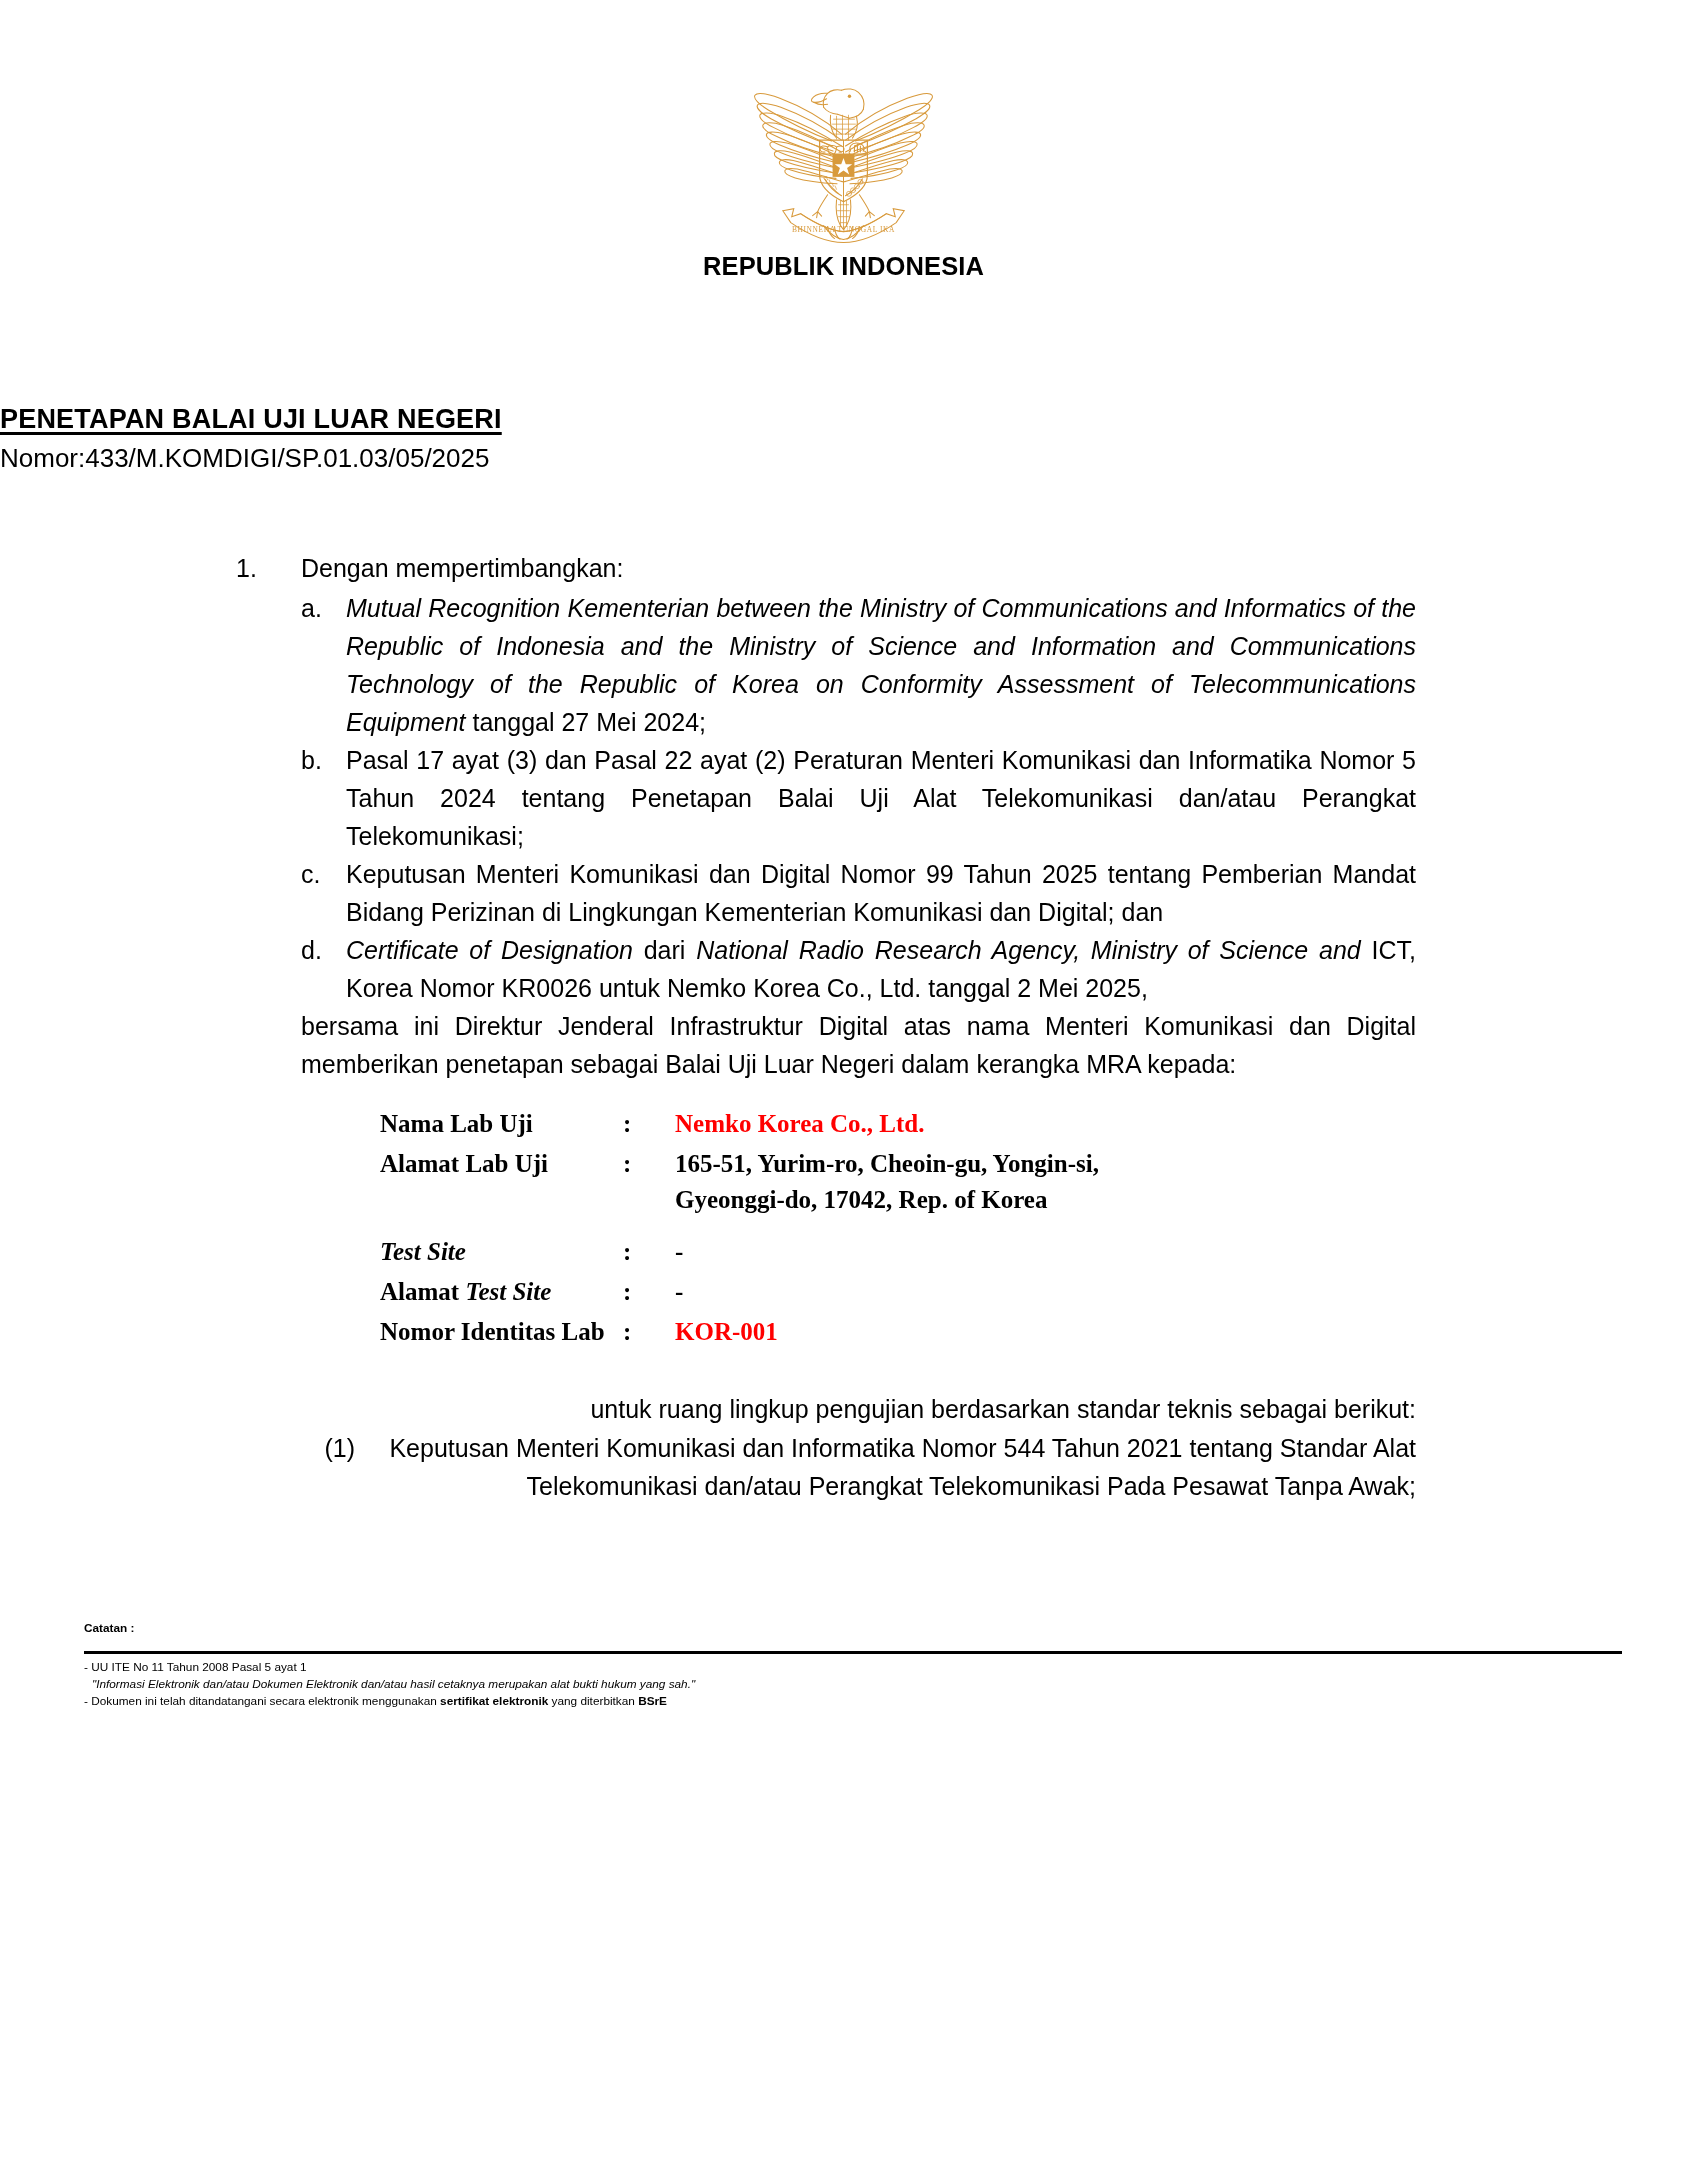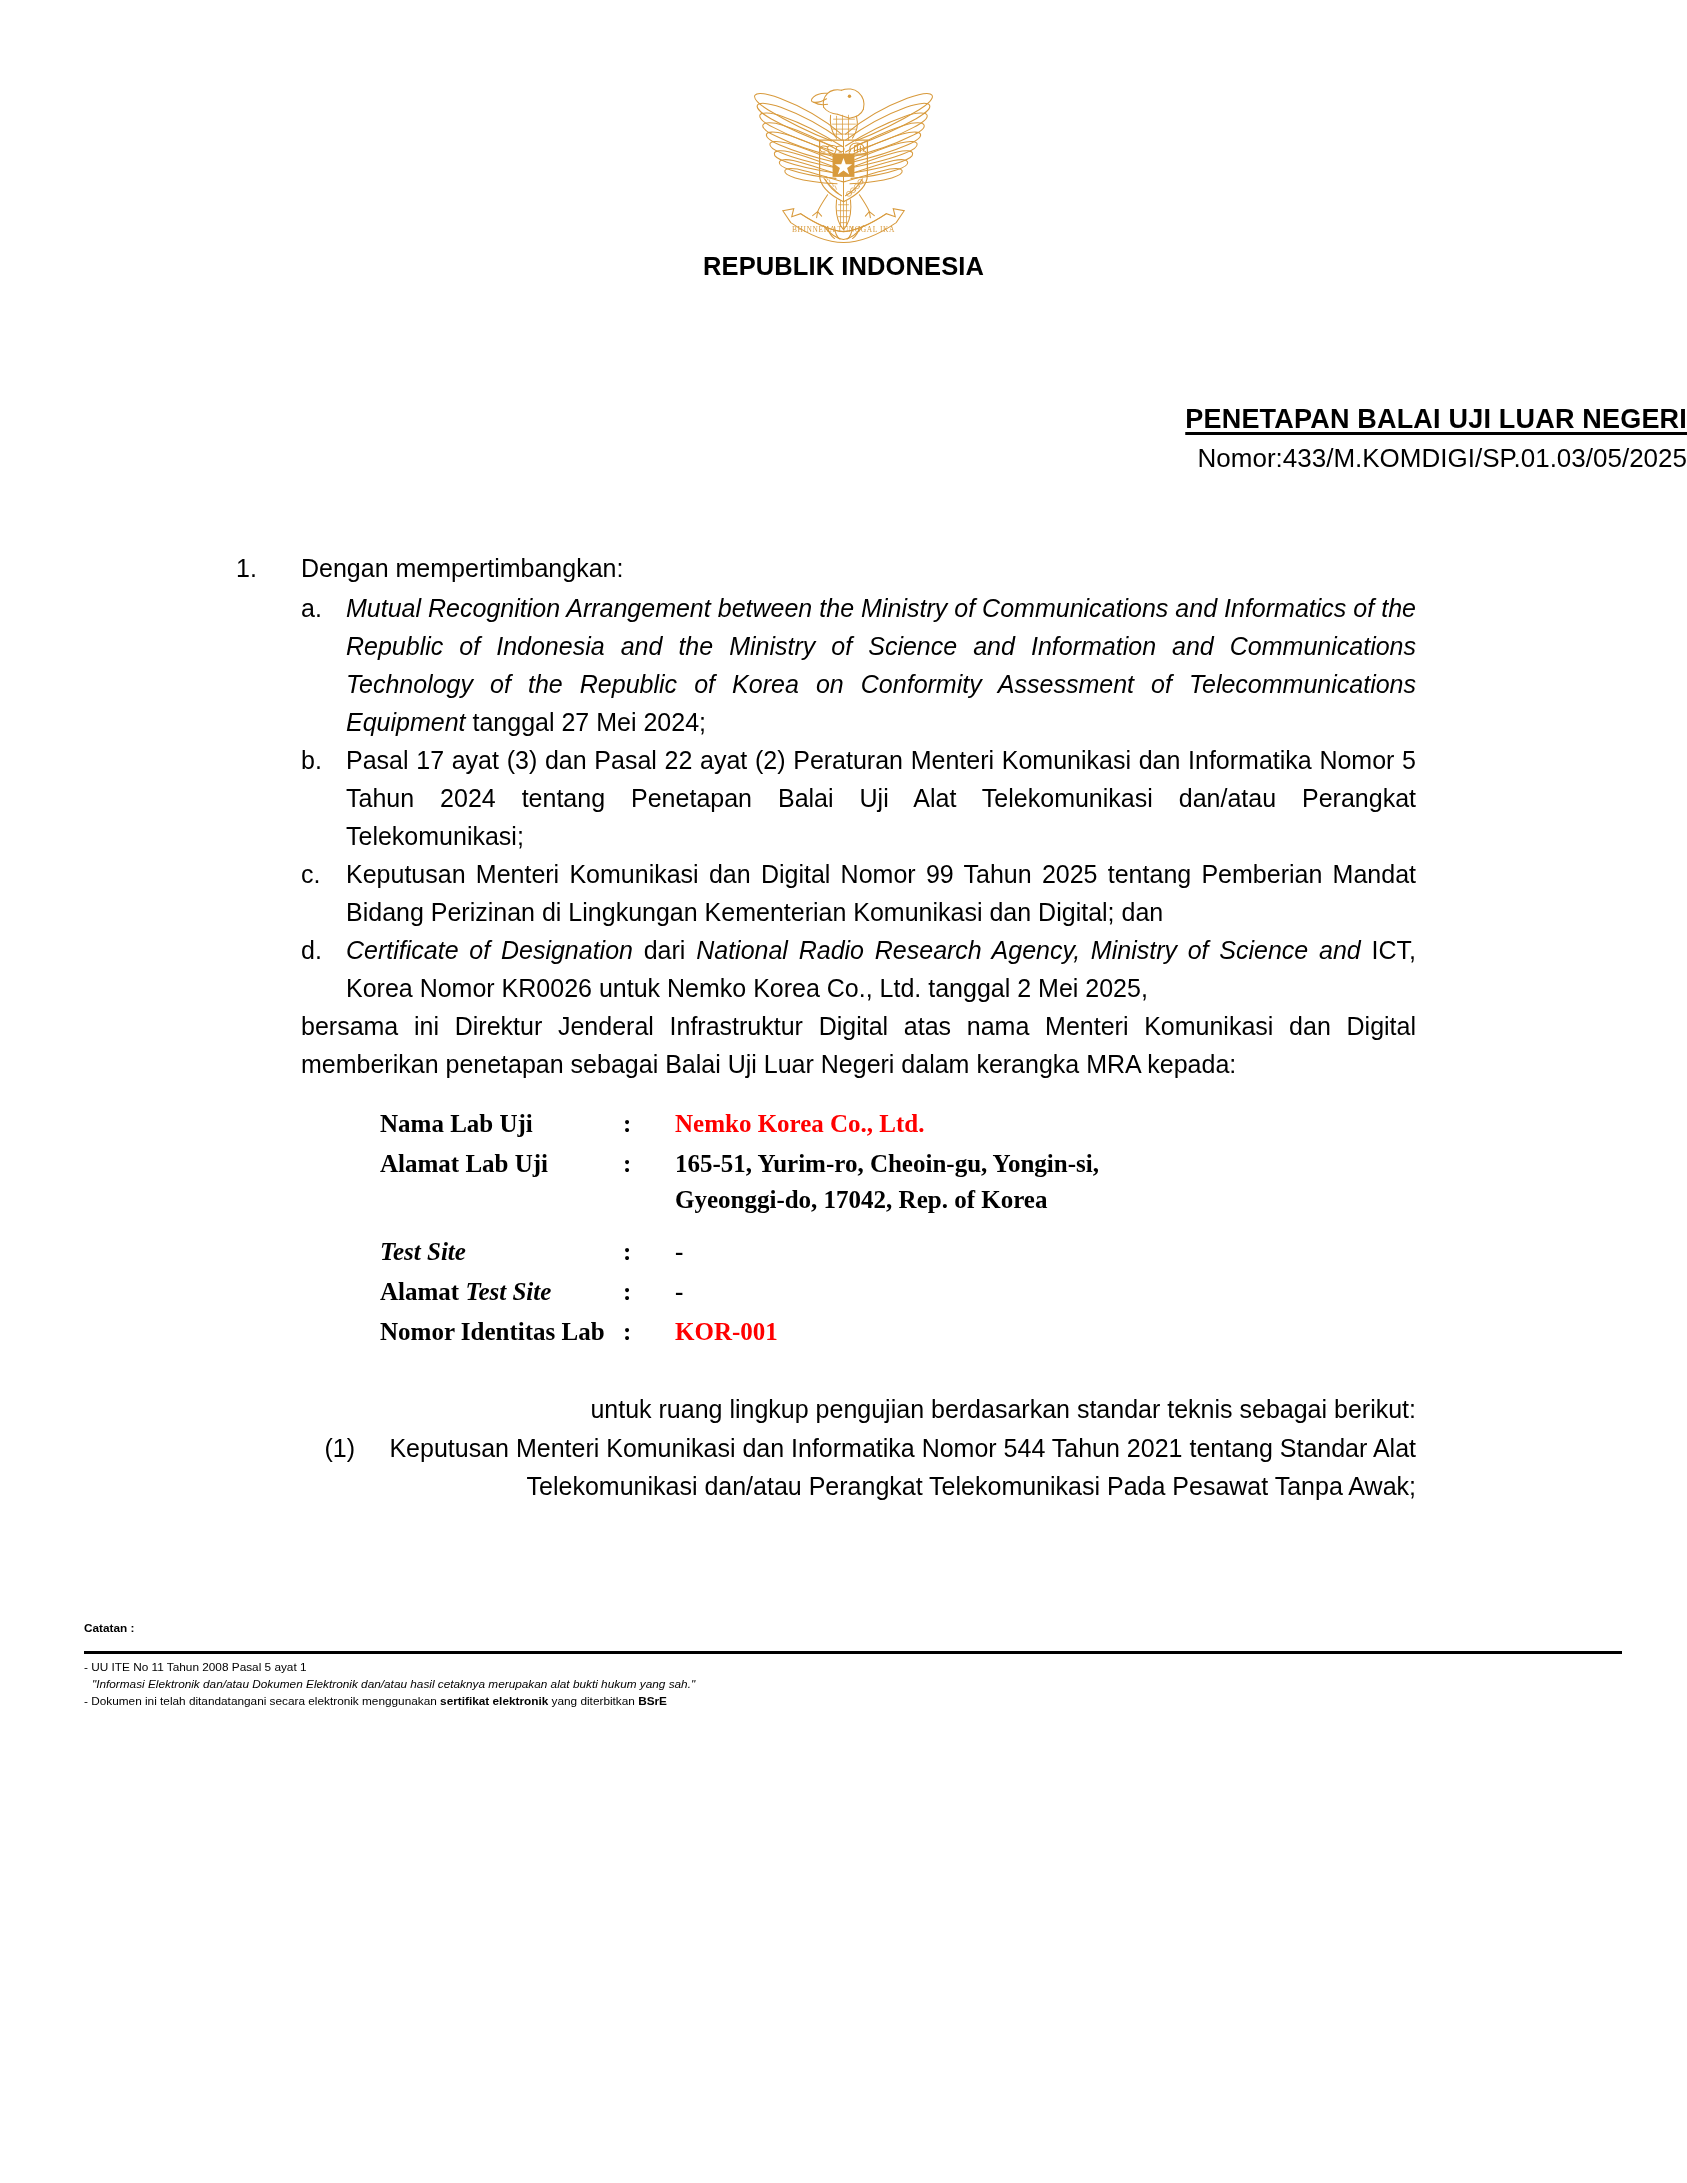--- a/index.html
+++ b/index.html
@@ -41,21 +41,21 @@
     font-weight: bold;
     letter-spacing: 0.1px;
     line-height: 1.22;
   }
   .lh-block {
     margin-top: 3.7px;
   }
 
   
   .title-wrap {
-    text-align: right;
+    text-align: left;
     margin-top: 122px;
   }
   .doc-title {
     font-size: 27px;
     font-weight: bold;
     text-decoration: underline;
     text-underline-offset: 4.4px;
     text-decoration-thickness: 2.5px;
     letter-spacing: 0.2px;
   }
@@ -318,21 +318,21 @@
 
     <div class="lvl1">
       <span class="marker">1.</span>
       <span class="content">Dengan mempertimbangkan:</span>
     </div>
 
     <div class="sub-list">
 
       <div class="sub-item">
         <span class="marker">a.</span>
-        <span class="content"><em class="it">Mutual Recognition Arrangement between the Ministry of Communications and Informatics of the Republic of Indonesia and the Ministry of Science and Information and Communications Technology of the Republic of Korea on Conformity Assessment of Telecommunications Equipment</em><span> tanggal 27 Mei 2024;</span></span>
+        <span class="content"><em class="it">Mutual Recognition Kementerian between the Ministry of Communications and Informatics of the Republic of Indonesia and the Ministry of Science and Information and Communications Technology of the Republic of Korea on Conformity Assessment of Telecommunications Equipment</em><span> tanggal 27 Mei 2024;</span></span>
       </div>
 
       <div class="sub-item">
         <span class="marker">b.</span>
         <span class="content">Pasal 17 ayat (3) dan Pasal 22 ayat (2) Peraturan Menteri Komunikasi dan Informatika Nomor 5 Tahun 2024 tentang Penetapan Balai Uji Alat Telekomunikasi dan/atau Perangkat Telekomunikasi;</span>
       </div>
 
       <div class="sub-item">
         <span class="marker">c.</span>
         <span class="content">Keputusan Menteri Komunikasi dan Digital Nomor 99 Tahun 2025 tentang Pemberian Mandat Bidang Perizinan di Lingkungan Kementerian Komunikasi dan Digital; dan</span>

